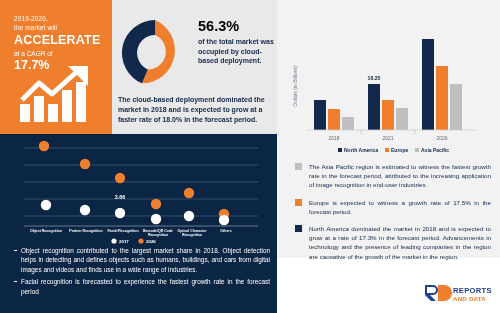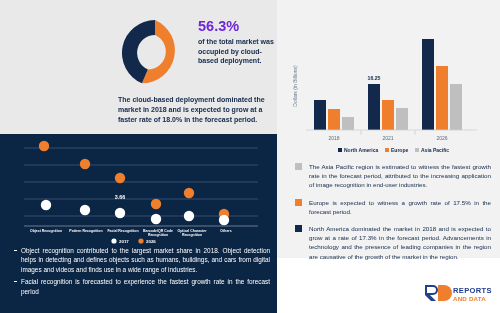--- a/index.html
+++ b/index.html
@@ -24,21 +24,21 @@
   .op-line1 { font-size: 6.5px; line-height: 9px; letter-spacing: .1px; }
   .op-accel { font-size: 12.5px; font-weight: bold; line-height: 15px; letter-spacing: .2px; margin-top: 1px; }
   .op-line3 { font-size: 6.5px; line-height: 9px; margin-top: 1px; }
   .op-cagr { font-size: 12.5px; font-weight: bold; line-height: 14px; }
 
   .growth-icon { position: absolute; left: 18px; top: 66px; width: 78px; height: 58px; }
 
   
   .donut-wrap { position: absolute; left: 118px; top: 16px; width: 74px; height: 74px; }
   .pct-block { position: absolute; left: 198px; top: 18px; width: 76px; }
-  .pct-num { color: #6d28d9; font-size: 14.5px; font-weight: bold; line-height: 16px; }
+  .pct-num { color: #000000; font-size: 14.5px; font-weight: bold; line-height: 16px; }
   .pct-desc { color: #13294b; font-size: 7px; line-height: 9.6px; font-weight: bold; margin-top: 3px; }
   .cloud-note {
     position: absolute; left: 118px; top: 95px; width: 152px;
     color: #13294b; font-size: 7px; line-height: 10px; font-weight: bold;
   }
 
   
   .navy-panel {
     position: absolute; left: 0; top: 134px; width: 277px; height: 179px;
     background: #0b2545;
@@ -70,20 +70,38 @@
 
   svg text { font-family: "Liberation Sans", sans-serif; }
 </style>
 </head>
 <body>
 
 <div id="root">
 
   <div class="left-col">
 
+    <div class="orange-panel">
+      <div class="op-text">
+        <div class="op-line1">2019-2026,</div>
+        <div class="op-line1">the market will</div>
+        <div class="op-accel">ACCELERATE</div>
+        <div class="op-line3">at a CAGR of</div>
+        <div class="op-cagr">17.7%</div>
+      </div>
+      <svg class="growth-icon" viewBox="0 0 78 58">
+        <rect x="2" y="38" width="10" height="18" fill="#ffffff"></rect>
+        <rect x="16" y="30" width="10" height="26" fill="#ffffff"></rect>
+        <rect x="30" y="38" width="10" height="18" fill="#ffffff"></rect>
+        <rect x="44" y="24" width="10" height="32" fill="#ffffff"></rect>
+        <rect x="58" y="16" width="10" height="40" fill="#ffffff"></rect>
+        <path d="M4 34 L21 17 L34 28 L63 2" stroke="#ffffff" stroke-width="5" fill="none" stroke-linejoin="round"></path>
+        <path d="M50 0 L70 0 L70 20 Z" fill="#ffffff"></path>
+      </svg>
+    </div>
 
     <div class="donut-wrap">
       <svg viewBox="0 0 74 74" width="74" height="74">
         <g transform="translate(37,37)">
 
           <path d="M 0 -33 A 33 33 0 0 1 -13.1 30.3 L -7.1 16.5 A 18 18 0 0 0 0 -18 Z" fill="#ef7e2d"></path>
 
           <path d="M -13.1 30.3 A 33 33 0 0 1 0 -33 L 0 -18 A 18 18 0 0 0 -7.1 16.5 Z" fill="#13294b"></path>
         </g>
       </svg>

